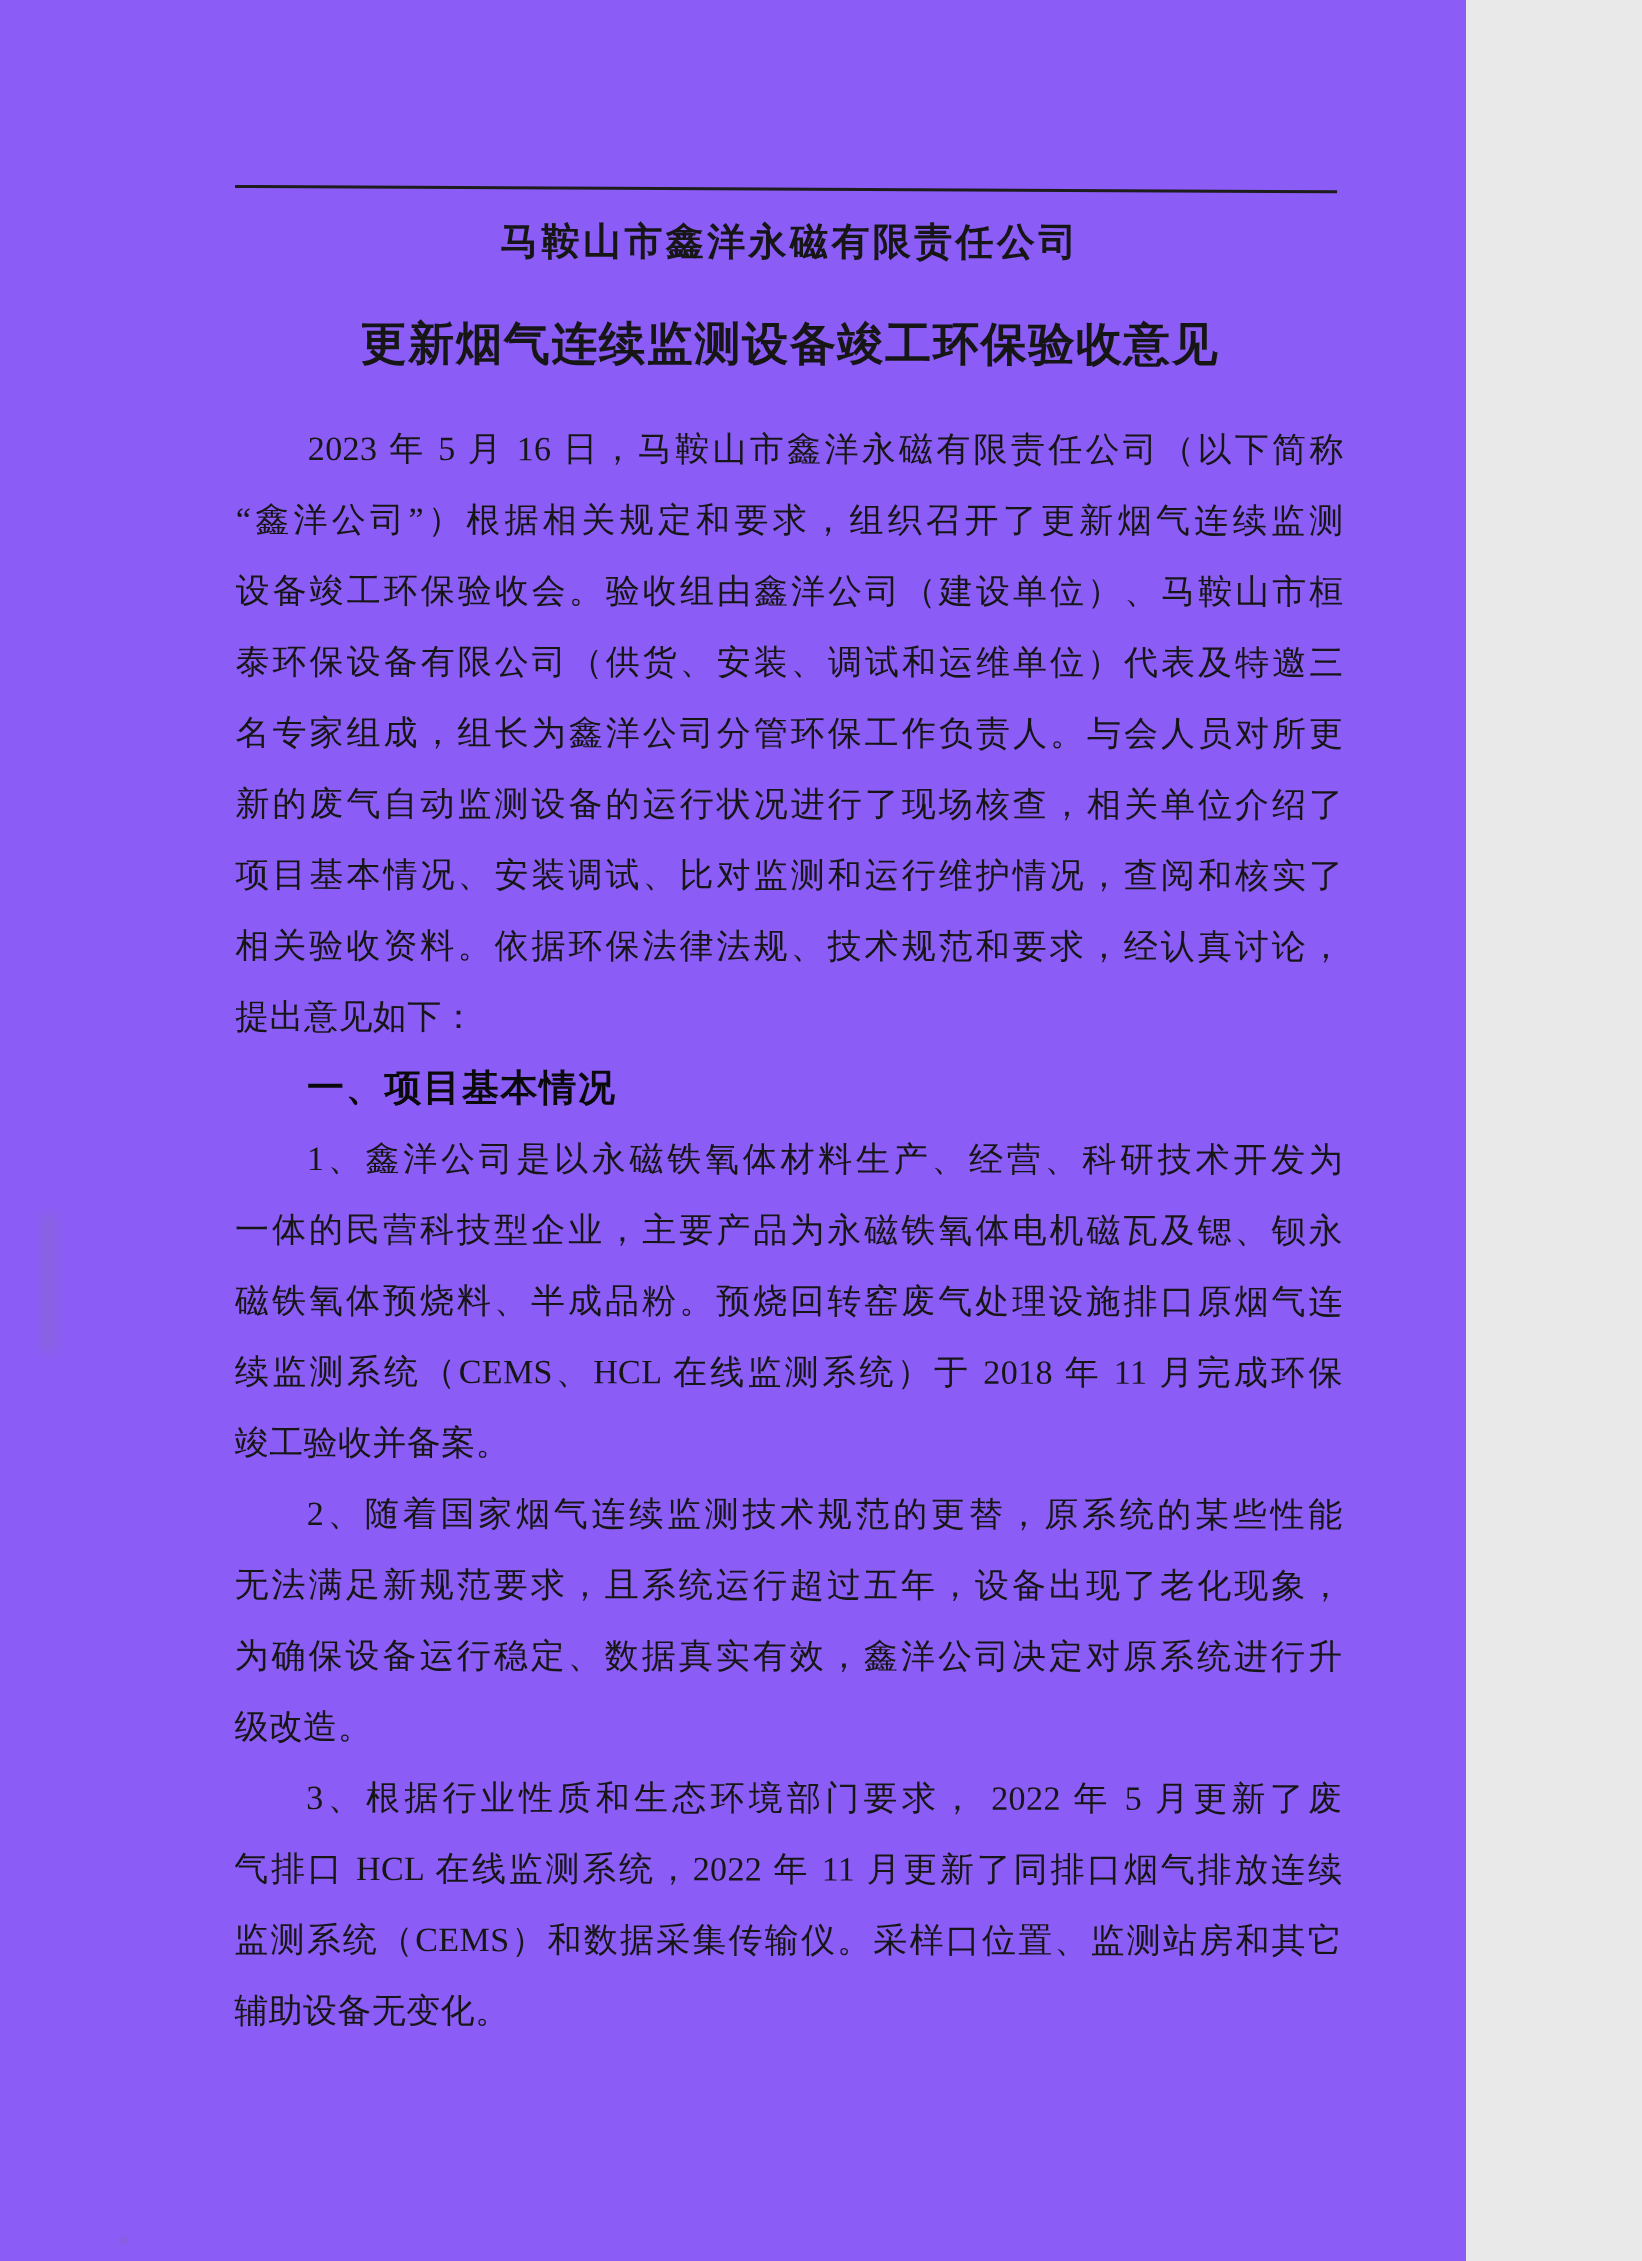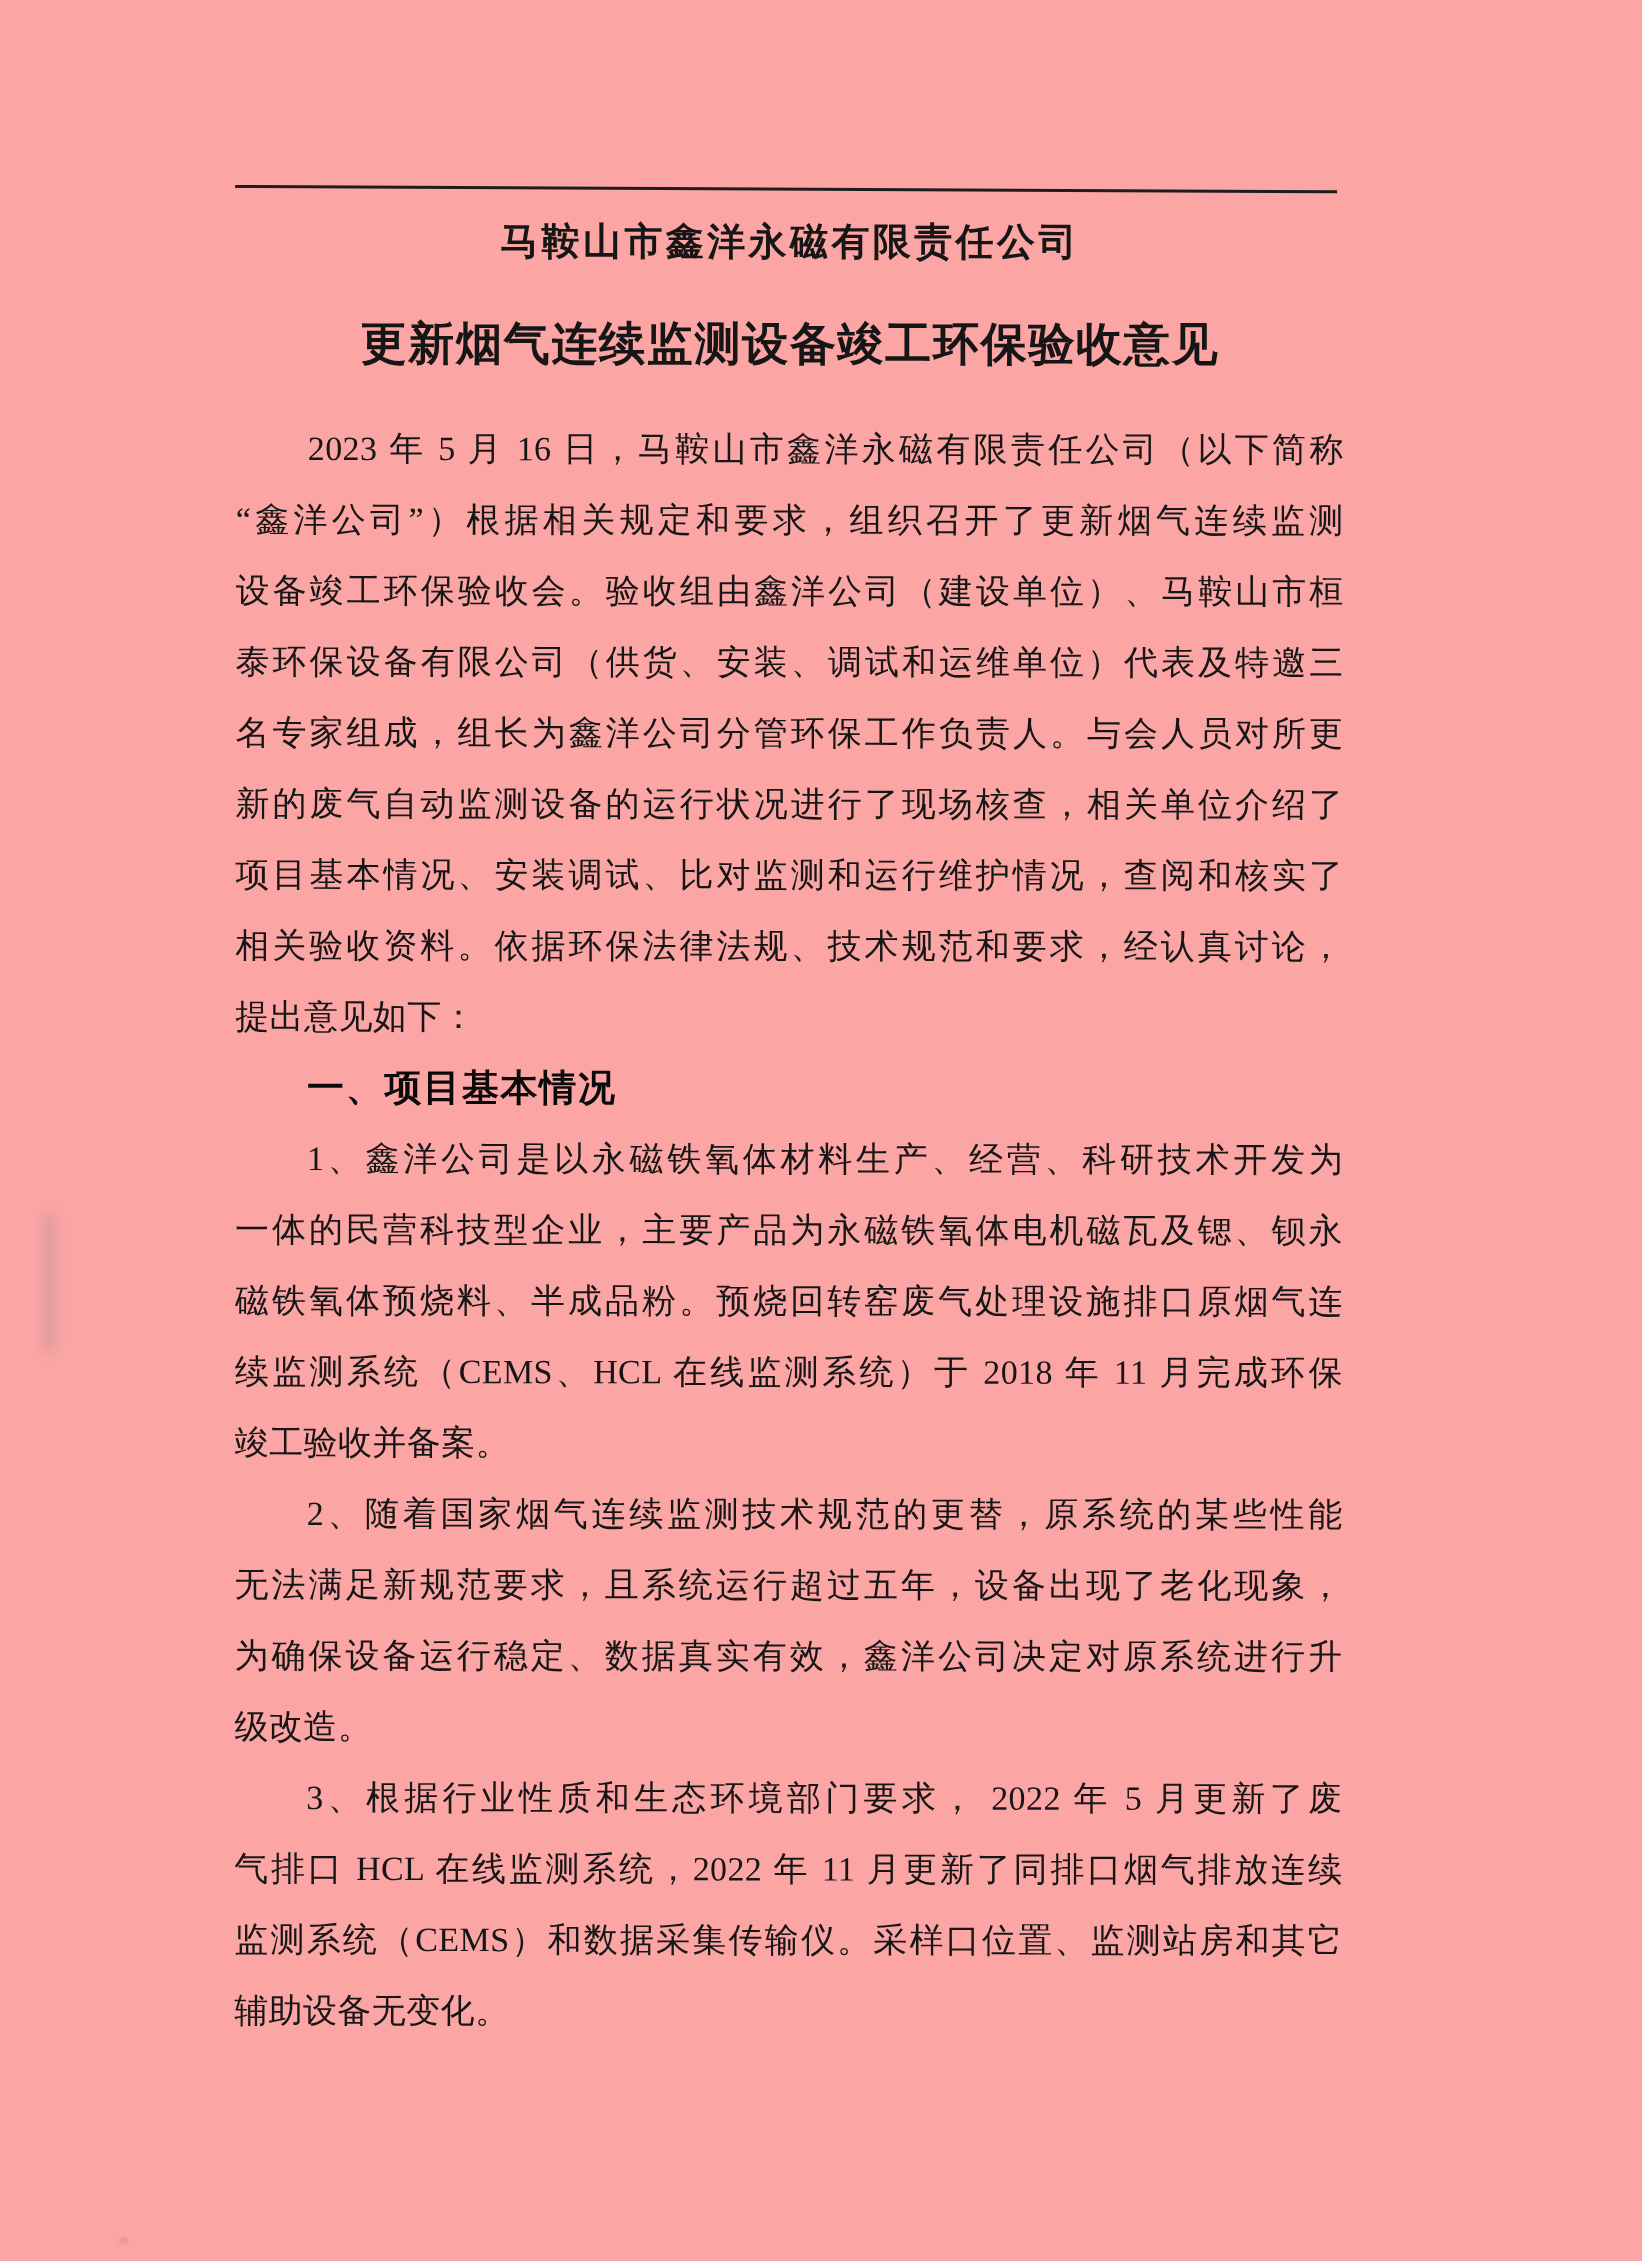--- a/index.html
+++ b/index.html
@@ -1,19 +1,19 @@
 <!DOCTYPE html>
 <html style="font-size:13.7px"><head>
 <meta charset="utf-8">
 <style>
   html,body { margin:0; padding:0; background:#e9e9e9; }
   .page {
     position:relative;
-    width:1642px; height:2261px;
-    background:#fca5a5;
+    width:1466px; height:2261px;
+    background:#8b5cf6;
     overflow:hidden;
     font-family:"Liberation Serif","DejaVu Serif",serif;
     color:#161616;
   }
   .content { position:absolute; left:0; top:0; width:100%; height:100%;
     transform:rotate(0.06deg); transform-origin:342px 257px; }
   .rule {
     position:absolute; left:235px; top:185px;
     width:1102px; height:2.6px; background:#1d1d1d;
     transform:rotate(0.22deg); transform-origin:left center;

